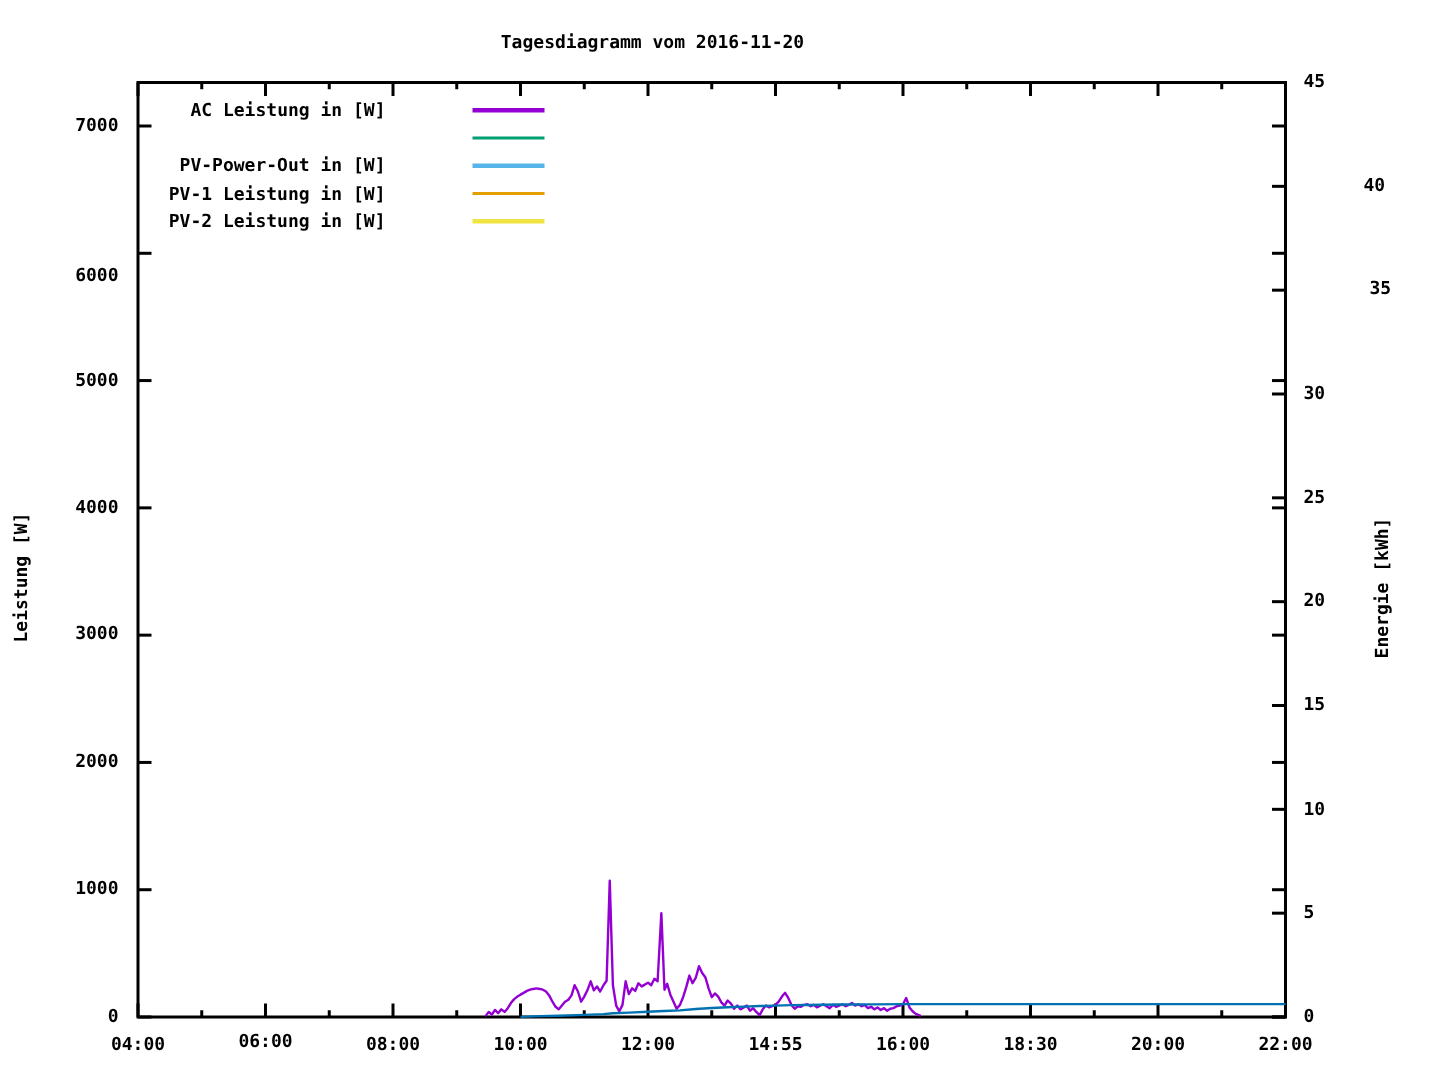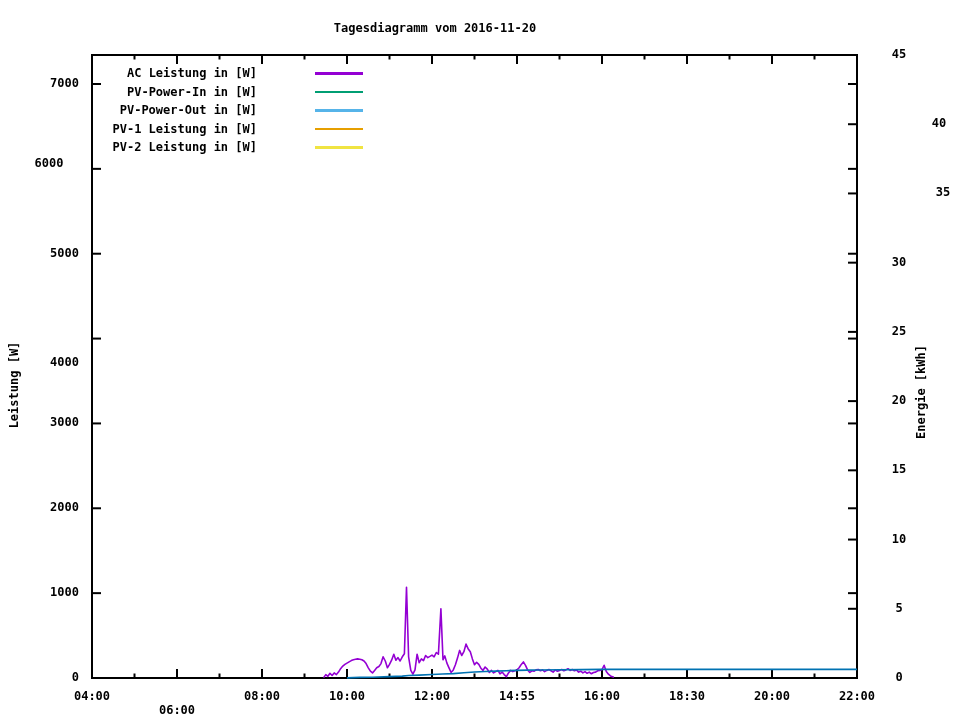--- a/index.html
+++ b/index.html
@@ -8,21 +8,21 @@
   .chart-title{position:absolute;top:21px;left:435px;transform:translateX(-50%);
        font:bold 12px "DejaVu Sans Mono",monospace;white-space:nowrap;}
   .axis-label{position:absolute;font:bold 12px "DejaVu Sans Mono",monospace;white-space:nowrap;}
   .axis-label.left{left:14px;top:385px;transform:translate(-50%,-50%) rotate(-90deg);}
   .axis-label.right{left:921px;top:392px;transform:translate(-50%,-50%) rotate(-90deg);}
   #plot-svg{position:absolute;left:0;top:0;}
   #tick-layer{position:absolute;left:0;top:0;width:960px;height:720px;pointer-events:none;}
   .tl{position:absolute;font:bold 12px "DejaVu Sans Mono",monospace;color:#000;line-height:15px;}
   .tl.xlab{width:60px;text-align:center;top:689px;}
   .tl.y1lab{width:60px;text-align:right;left:19px;}
-  .tl.y2lab{width:60px;text-align:center;left:869px;}
+  .tl.y2lab{width:60px;text-align:left;left:869px;}
   .legend{position:absolute;left:60px;top:64px;width:370px;}
   .lrow{position:relative;height:18.6px;}
   .ltext{display:block;width:197px;text-align:right;font:bold 12px "DejaVu Sans Mono",monospace;
          white-space:nowrap;line-height:18.6px;}
   .lline{position:absolute;left:255px;top:8px;width:48px;height:2.5px;background:#000;}
 </style>
 </head>
 <body>
 
 <div class="chart-title">Tagesdiagramm vom 2016-11-20</div>
@@ -94,56 +94,55 @@
     <line x1="857" y1="331.8888888888889" x2="848" y2="331.8888888888889" stroke="#000" stroke-width="2"></line>
     <line x1="857" y1="262.6666666666667" x2="848" y2="262.6666666666667" stroke="#000" stroke-width="2"></line>
     <line x1="857" y1="193.44444444444446" x2="848" y2="193.44444444444446" stroke="#000" stroke-width="2"></line>
     <line x1="857" y1="124.22222222222217" x2="848" y2="124.22222222222217" stroke="#000" stroke-width="2"></line>
     <line x1="857" y1="55" x2="848" y2="55" stroke="#000" stroke-width="2"></line>
     <polyline points="323.6,677.6 325.8,674.6 327.9,676.3 330.0,673.3 332.1,675.5 334.2,672.9 336.4,674.6 338.5,672.1 340.6,668.7 342.8,666.1 344.9,664.4 347.0,663.1 349.1,661.9 351.3,660.6 353.4,659.8 355.5,659.3 357.6,658.9 359.8,659.3 361.9,659.8 364.0,661.0 366.1,663.6 368.3,667.8 370.4,671.2 372.5,672.9 374.6,670.4 376.7,667.8 378.9,666.5 381.0,663.6 383.1,656.8 385.3,661.0 387.4,667.8 389.5,664.4 391.6,660.2 393.8,654.2 395.9,660.2 398.0,657.6 400.1,661.0 402.3,656.8 404.4,653.8 406.5,587.2 408.6,656.8 410.8,670.4 412.9,674.2 415.0,669.9 417.1,654.2 419.2,662.7 421.4,658.9 423.5,660.6 425.6,655.5 427.8,657.6 429.9,656.4 432.0,655.1 434.1,656.8 436.3,652.5 438.4,654.2 440.9,608.8 443.0,659.8 444.8,655.9 446.9,663.1 449.0,667.8 451.1,672.5 453.3,669.9 455.4,664.8 457.5,658.1 459.6,650.4 461.7,655.5 463.9,651.7 466.0,644.1 468.1,648.7 470.3,651.7 472.4,658.9 474.5,664.8 476.6,662.3 478.8,664.4 480.9,668.2 483.0,670.4 485.1,667.0 487.3,669.1 489.4,672.5 491.5,670.4 493.6,672.9 495.8,671.6 497.9,670.4 500.0,673.8 502.1,672.1 504.2,674.6 506.4,676.7 508.5,672.9 510.6,670.4 512.8,671.6 514.9,670.8 517.0,669.9 519.1,667.8 521.3,664.4 523.4,661.9 525.5,665.3 527.6,669.9 529.8,672.5 531.9,670.8 534.0,671.2 536.1,669.9 538.3,669.5 540.4,670.8 542.5,669.9 544.6,671.6 546.8,670.4 548.9,669.5 551.0,670.8 553.1,672.1 555.3,669.9 557.4,671.2 559.5,670.4 561.6,669.5 563.8,670.8 565.9,669.9 568.0,668.7 570.1,670.4 572.3,669.5 574.4,670.8 576.5,669.9 578.6,672.1 580.8,671.2 582.9,672.9 585.0,671.6 587.1,673.3 589.3,672.1 591.4,673.8 593.5,672.5 595.6,672.1 597.8,670.8 599.9,670.4 602.0,669.5 604.1,665.3 606.3,671.6 608.4,674.2 610.5,675.9 613.9,677.2" fill="none" stroke="#9400d3" stroke-width="1.6" stroke-linejoin="round"></polyline>
     <polyline points="347.0,677.9 359.8,677.4 372.5,677.2 389.5,676.6 402.3,676.1 408.6,675.5 419.2,675.1 432.0,674.5 442.6,674.0 453.3,673.6 463.9,672.7 474.5,672.0 485.1,671.5 495.8,671.1 506.4,670.7 517.0,670.4 527.6,670.1 538.3,670.0 559.5,669.7 580.8,669.6 602.0,669.4 614.8,669.4 857.0,669.4" fill="none" stroke="#0072b2" stroke-width="1.6" stroke-linejoin="round"></polyline>
   </svg>
 <div id="tick-layer">
     <div class="tl xlab" style="left: 62px; top: 689px;">04:00</div>
-    <div class="tl xlab" style="left: 147px; top: 703px;">06:00</div>
+    <div class="tl xlab" style="left: 147px; top: 687px;">06:00</div>
     <div class="tl xlab" style="left: 232px; top: 689px;">08:00</div>
     <div class="tl xlab" style="left: 317px; top: 689px;">10:00</div>
     <div class="tl xlab" style="left: 402px; top: 689px;">12:00</div>
     <div class="tl xlab" style="left: 487px; top: 689px;">14:55</div>
     <div class="tl xlab" style="left: 572px; top: 689px;">16:00</div>
     <div class="tl xlab" style="left: 657px; top: 689px;">18:30</div>
     <div class="tl xlab" style="left: 742px; top: 689px;">20:00</div>
     <div class="tl xlab" style="left: 827px; top: 689px;">22:00</div>
     <div class="tl y1lab" style="left: 19px; top: 670px;">0</div>
     <div class="tl y1lab" style="left: 19px; top: 585.143px;">1000</div>
     <div class="tl y1lab" style="left: 19px; top: 500.286px;">2000</div>
     <div class="tl y1lab" style="left: 19px; top: 415.429px;">3000</div>
-    <div class="tl y1lab" style="left: 19px; top: 330.571px; margin-top: 24px;">4000</div>
+    <div class="tl y1lab" style="left: 19px; top: 330.571px;">4000</div>
     <div class="tl y1lab" style="left: 19px; top: 245.714px;">5000</div>
-    <div class="tl y1lab" style="left: 19px; top: 156px; text-align: center;">6000</div>
+    <div class="tl y1lab" style="left: 19px; top: 176px;">6000</div>
     <div class="tl y1lab" style="left: 19px; top: 76px;">7000</div>
     <div class="tl y2lab" style="left: 869px; top: 670px;">0</div>
     <div class="tl y2lab" style="left: 869px; top: 600.778px;">5</div>
     <div class="tl y2lab" style="left: 869px; top: 531.556px;">10</div>
     <div class="tl y2lab" style="left: 869px; top: 462.333px;">15</div>
     <div class="tl y2lab" style="left: 869px; top: 393.111px;">20</div>
     <div class="tl y2lab" style="left: 869px; top: 323.889px;">25</div>
     <div class="tl y2lab" style="left: 869px; top: 254.667px;">30</div>
     <div class="tl y2lab" style="left: 869px; top: 185.444px; margin-left: 44px;">35</div>
     <div class="tl y2lab" style="left: 869px; top: 116.222px; margin-left: 40px;">40</div>
     <div class="tl y2lab" style="left: 869px; top: 47px;">45</div>
   </div>
 
 <div class="legend">
   <div class="lrow">
     <span class="ltext">AC Leistung in [W]</span>
     <span class="lline" style="background: rgb(148, 0, 211);"></span>
   </div>
   <div class="lrow">
-    <span class="ltext">PV-Power-In in [W]</span>
     <span class="lline" style="background: rgb(0, 158, 115);"></span>
   </div>
   <div class="lrow">
     <span class="ltext">PV-Power-Out in [W]</span>
     <span class="lline" style="background: rgb(86, 180, 233);"></span>
   </div>
   <div class="lrow">
     <span class="ltext">PV-1 Leistung in [W]</span>
     <span class="lline" style="background: rgb(230, 159, 0);"></span>
   </div>

